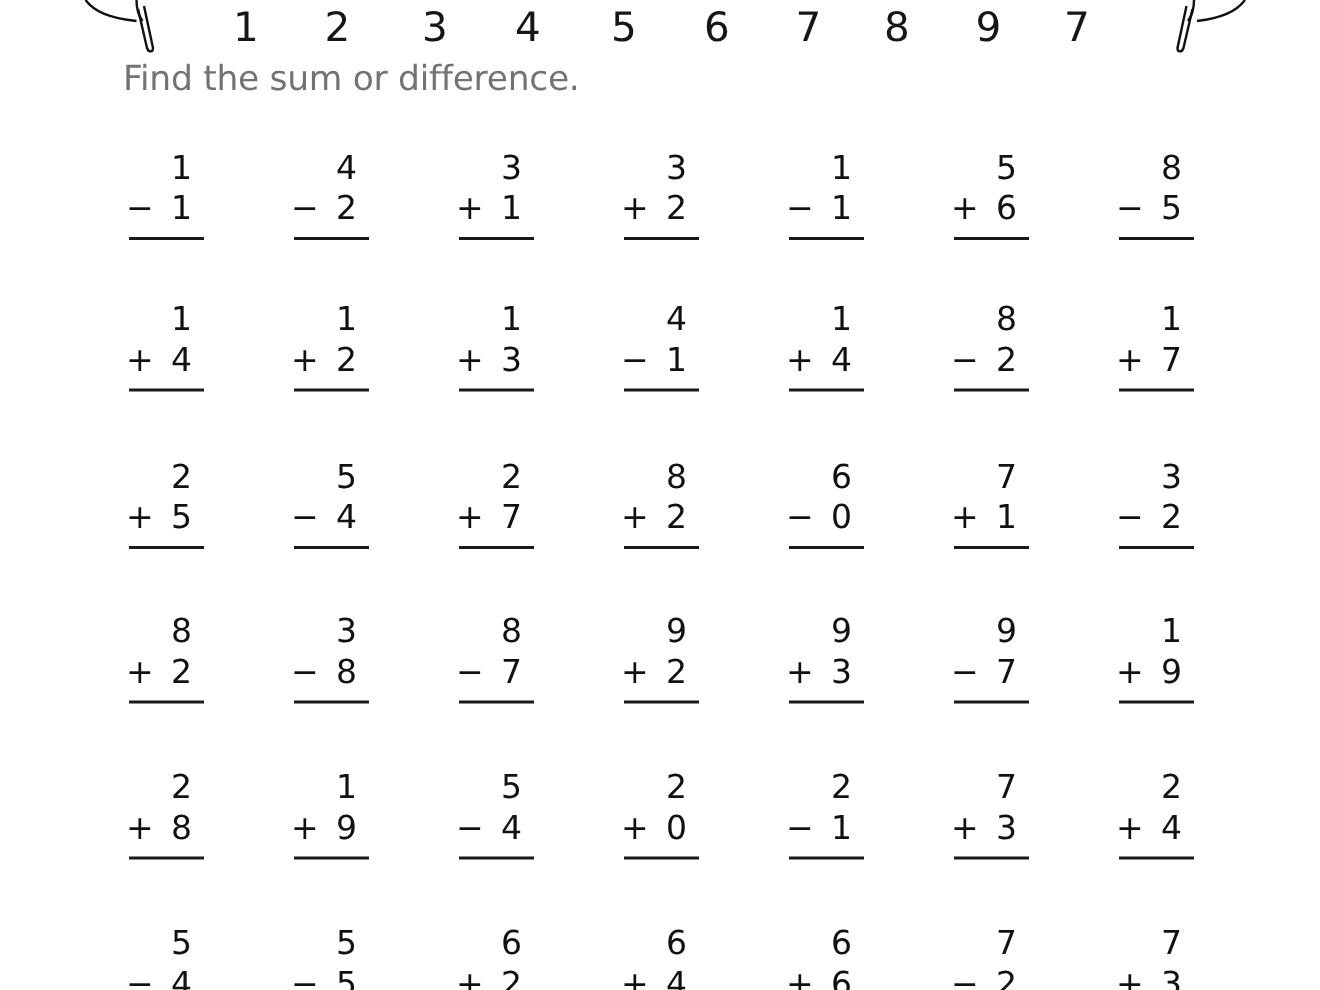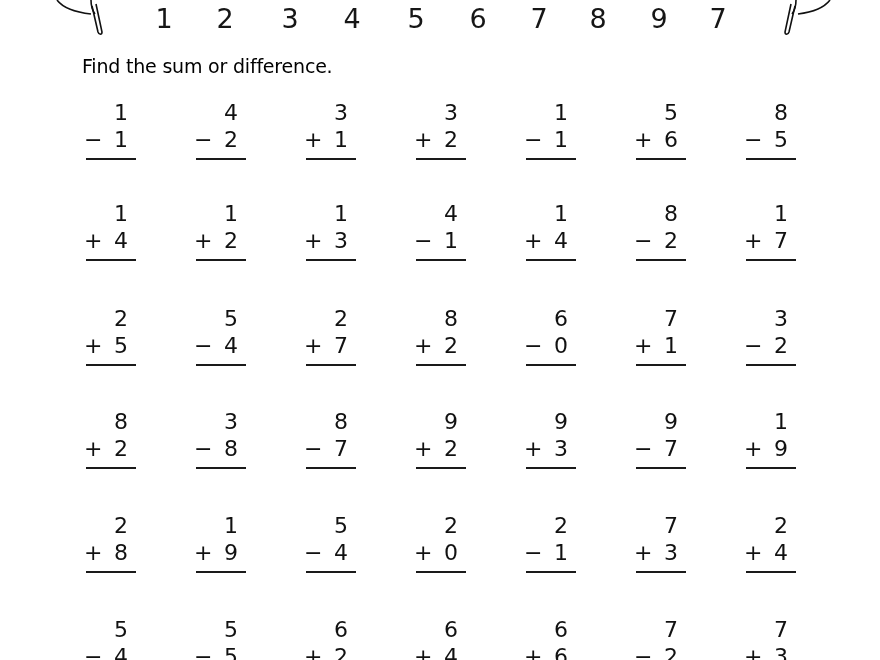--- a/index.html
+++ b/index.html
@@ -1,20 +1,20 @@
 <!DOCTYPE html>
 <html><head>
 <meta charset="utf-8">
 <style>
   html, body { margin:0; padding:0; }
   body { width:880px; height:660px; overflow:hidden; background:#ffffff; position:relative; font-family:"DejaVu Sans", sans-serif; color:#111; }
   .header-numbers { position:absolute; top:0; left:0; width:880px; height:40px; }
   .hnum { position:absolute; top:1px; font-size:27px; line-height:36px; width:40px; text-align:center; color:#161616; }
   .leaf { position:absolute; top:0; }
-  .instruction { position:absolute; left:82px; top:55px; font-size:19px; color:#000000; letter-spacing:-0.2px; }
+  .instruction { position:absolute; left:82px; top:40px; font-size:23px; color:#737373; letter-spacing:-0.2px; }
   .problem { position:absolute; width:60px; height:70px; }
   .top { position:absolute; right:16px; top:0; font-size:22px; line-height:26px; }
   .bottom { position:absolute; left:0; right:16px; top:27px; font-size:22px; line-height:26px; display:flex; justify-content:space-between; }
   .op { display:inline-block; width:20px; text-align:left; }
   .line { position:absolute; left:2px; top:58px; width:50px; height:2px; background:#1a1a1a; }
 </style>
 </head>
 <body>
 
 <div class="header-numbers">

